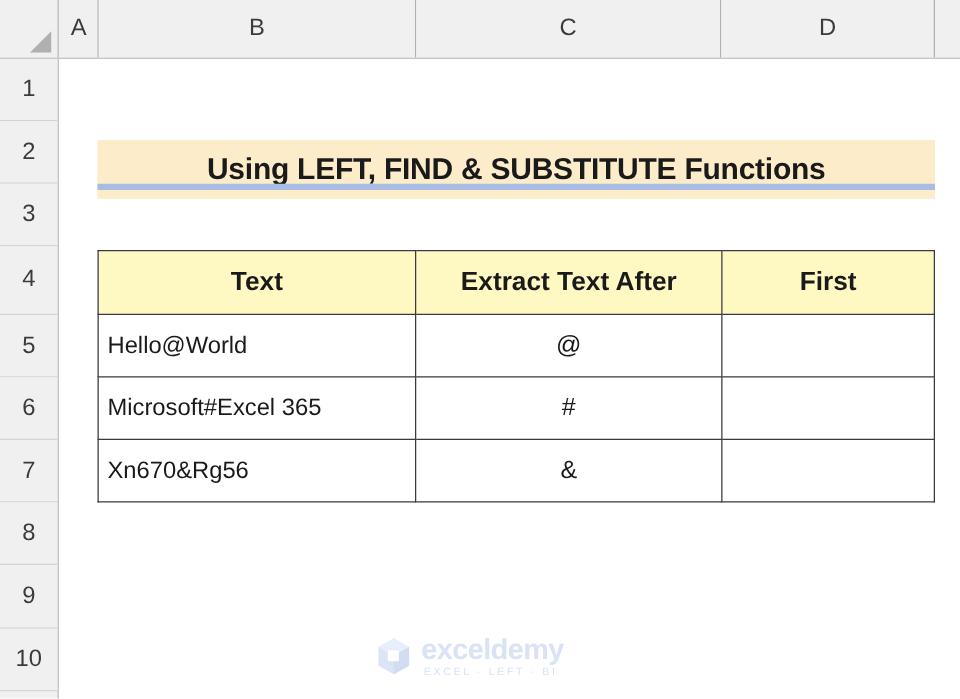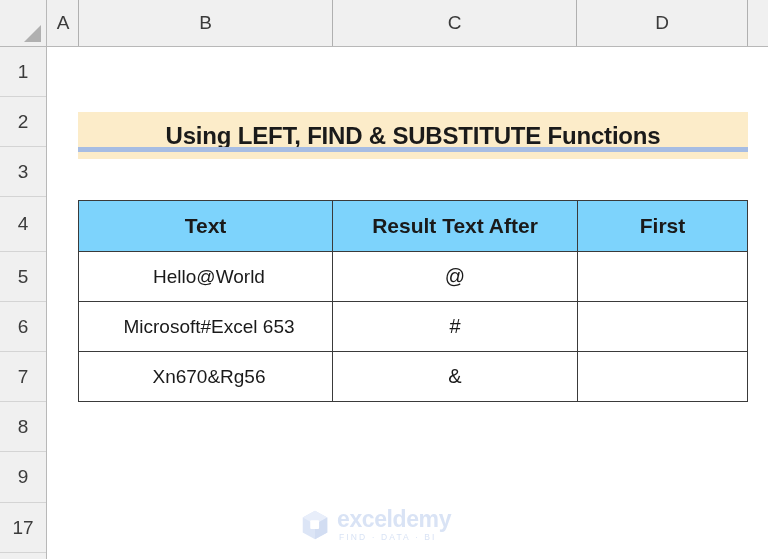--- a/index.html
+++ b/index.html
@@ -135,37 +135,37 @@
     table-layout: fixed;
   }
   .data-table th,
   .data-table td {
     border: 1px solid #3a3a3a;
     box-sizing: border-box;
     padding: 0;
     font-family: "Liberation Sans", sans-serif;
   }
   .data-table th {
-    background: #7dd3fc;
+    background: #fef9c3;
     height: 51px;
     font-size: 21px;
     font-weight: bold;
     color: #1a1a1a;
     text-align: center;
     vertical-align: middle;
   }
   .data-table td {
     background: #ffffff;
     height: 50px;
     font-size: 19px;
     color: #1a1a1a;
     vertical-align: middle;
   }
   td.cell-text {
-    text-align: center;
+    text-align: left;
     padding-left: 7px;
   }
   td.cell-delim {
     text-align: center;
     font-size: 20px;
   }
   td.cell-result {
     text-align: center;
   }
   col.col-b { width: 254px; }
@@ -215,67 +215,67 @@
 
   <table class="data-table">
     <colgroup>
       <col class="col-b">
       <col class="col-c">
       <col class="col-d">
     </colgroup>
     <thead>
       <tr>
         <th>Text</th>
-        <th>Result Text After</th>
+        <th>Extract Text After</th>
         <th>First</th>
       </tr>
     </thead>
     <tbody>
       <tr>
         <td class="cell-text">Hello@World</td>
         <td class="cell-delim">@</td>
         <td class="cell-result"></td>
       </tr>
       <tr>
-        <td class="cell-text">Microsoft#Excel 653</td>
+        <td class="cell-text">Microsoft#Excel 365</td>
         <td class="cell-delim">#</td>
         <td class="cell-result"></td>
       </tr>
       <tr>
         <td class="cell-text">Xn670&amp;Rg56</td>
         <td class="cell-delim">&amp;</td>
         <td class="cell-result"></td>
       </tr>
     </tbody>
   </table>
 
   <div class="watermark">
     <svg class="wm-cube" viewBox="0 0 40 44">
       <polygon points="20,1 38,11 38,33 20,43 2,33 2,11" fill="#DCE5F6"></polygon>
       <polygon points="20,1 38,11 20,21 2,11" fill="#E8EEFA"></polygon>
       <polygon points="20,21 38,11 38,33 20,43" fill="#D2DDF2"></polygon>
       <rect x="13" y="15" width="13" height="13" rx="1.5" fill="#FFFFFF"></rect>
     </svg>
     <div class="wm-textblock">
       <span class="wm-name">exceldemy</span>
-      <span class="wm-tag">FIND · DATA · BI</span>
+      <span class="wm-tag">EXCEL · LEFT · BI</span>
     </div>
   </div>
 
   <div class="row-header-strip">
     <div class="row-head" style="top:0px;height:50px;">1</div>
     <div class="row-head" style="top:50px;height:50px;">2</div>
     <div class="row-head" style="top:100px;height:50px;">3</div>
     <div class="row-head" style="top:150px;height:55px;">4</div>
     <div class="row-head" style="top:205px;height:50px;">5</div>
     <div class="row-head" style="top:255px;height:50px;">6</div>
     <div class="row-head" style="top:305px;height:50px;">7</div>
     <div class="row-head" style="top:355px;height:50px;">8</div>
     <div class="row-head" style="top:405px;height:51px;">9</div>
-    <div class="row-head" style="top:456px;height:50px;">17</div>
+    <div class="row-head" style="top:456px;height:50px;">10</div>
   </div>
 
   <div class="col-header-strip">
     <div class="corner-cell">
       <span class="corner-triangle"></span>
     </div>
     <div class="col-head" style="left:48px;width:31px;">A</div>
     <div class="col-head" style="left:79px;width:254px;">B</div>
     <div class="col-head" style="left:333px;width:244px;">C</div>
     <div class="col-head" style="left:577px;width:171px;">D</div>

